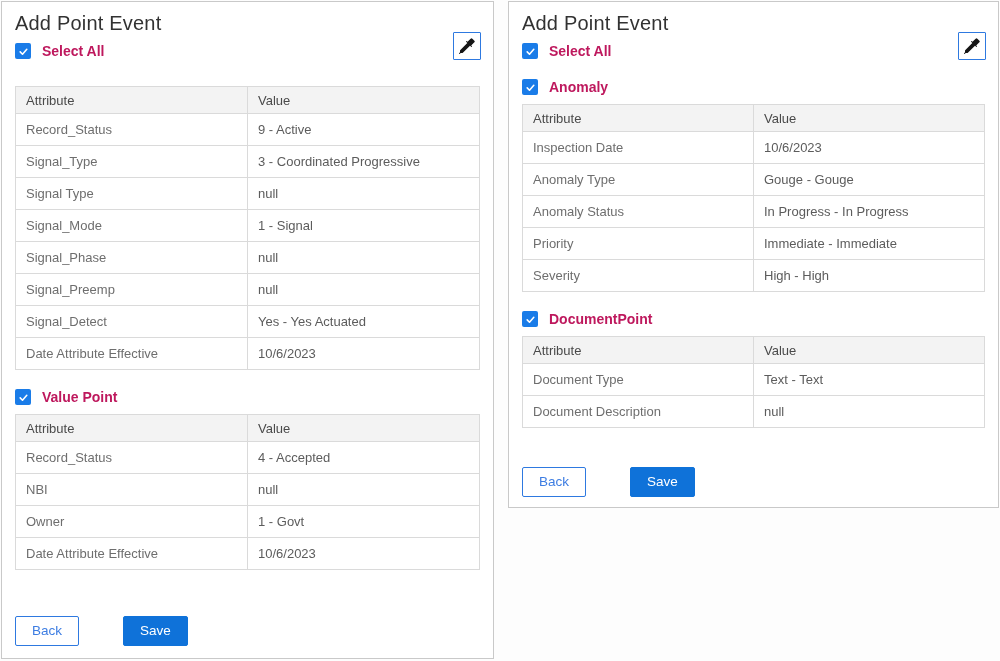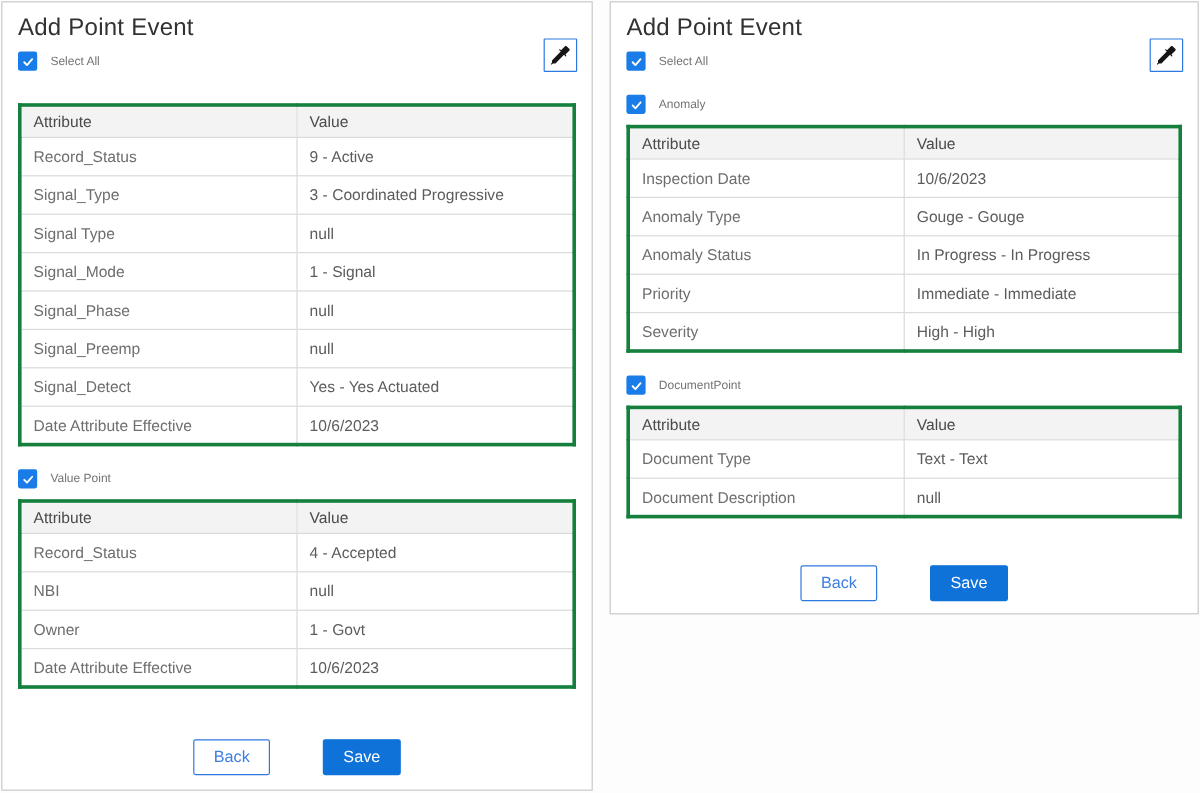--- a/index.html
+++ b/index.html
@@ -26,51 +26,51 @@
     margin:1px 0 10px 0; line-height:17px; letter-spacing:.2px;
   }
   .cb-row { display:flex; align-items:center; gap:11px; height:18px; }
   .checkbox {
     width:16px; height:16px; flex:0 0 16px;
     background:#1a7ce8; border-radius:2px;
     display:flex; align-items:center; justify-content:center;
     cursor:pointer;
   }
   .checkbox svg { width:11px; height:11px; display:block; }
-  .cb-label { font-size:10px; font-weight:400; color:#737373; }
+  .cb-label { font-size:14px; font-weight:700; color:#be185d; }
 
   .tool-btn {
     position:absolute; top:30px; right:12px;
     width:28px; height:28px;
     background:#fff; border:1px solid #2e79e0; border-radius:1px;
     display:flex; align-items:center; justify-content:center;
     padding:0; cursor:pointer;
   }
   .tool-btn svg { width:16px; height:16px; display:block; }
 
   .section { margin-top:18px; }
   .section table {
     width:100%; border-collapse:collapse; margin-top:8px;
     font-size:13px; table-layout:fixed;
   }
-  .section table { border:3px solid #15803d; }
+  .section table { border:1px solid #15803d; }
   .section th, .section td {
     border:1px solid #dadada;
     text-align:left; font-weight:400;
     padding:0 10px; box-sizing:border-box;
     overflow:hidden; white-space:nowrap;
   }
   .section th {
     background:#f3f3f3; color:#4a4a4a;
     height:27px; font-size:13px;
   }
   .section td { height:32px; color:#6e6e6e; }
   .section td.value-cell { color:#5c5c5c; }
 
-  .footer { display:flex; justify-content:center; align-items:center; }
+  .footer { display:flex; justify-content:flex-start; align-items:center; }
   .panel-left  .footer { margin-top:auto; }
   .panel-right .footer { margin-top:39px; }
   .btn {
     font-family:inherit; font-size:13.5px; line-height:18px;
     padding:5px 16px; border-radius:2px; cursor:pointer;
   }
   .btn-outline { background:#fff; color:#3d7de2; border:1px solid #2e79e0; }
   .btn-primary { background:#0f72d9; color:#fff; border:1px solid #0f72d9;margin-left:44px; }
 </style>
 </head>

